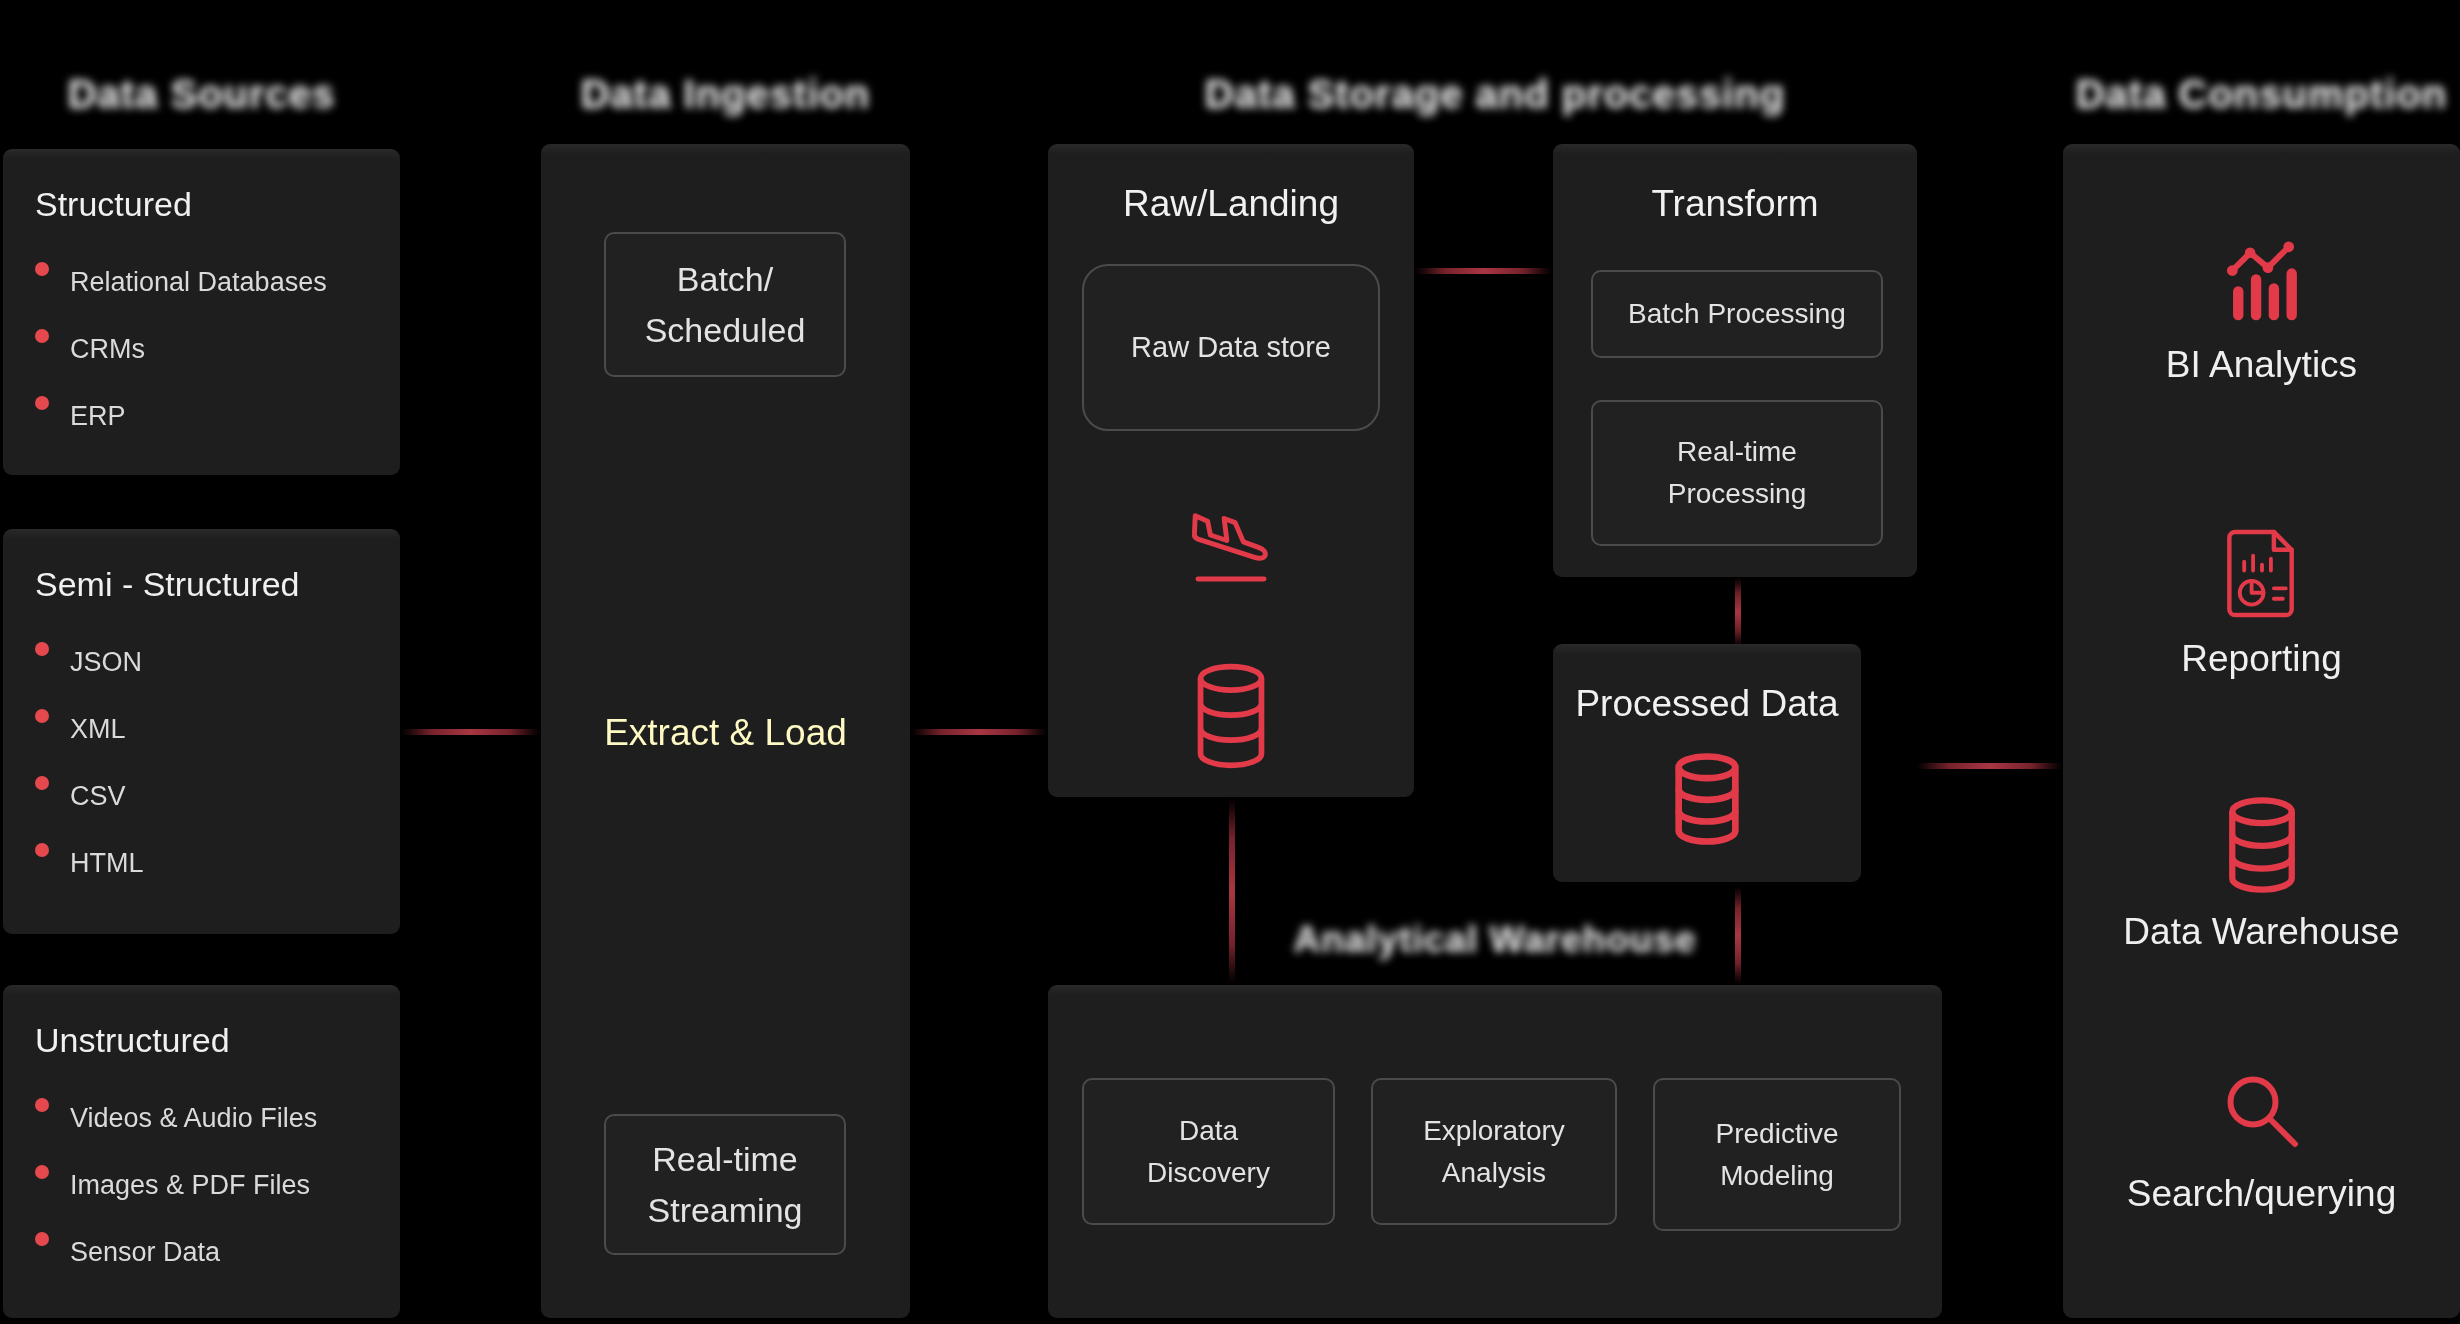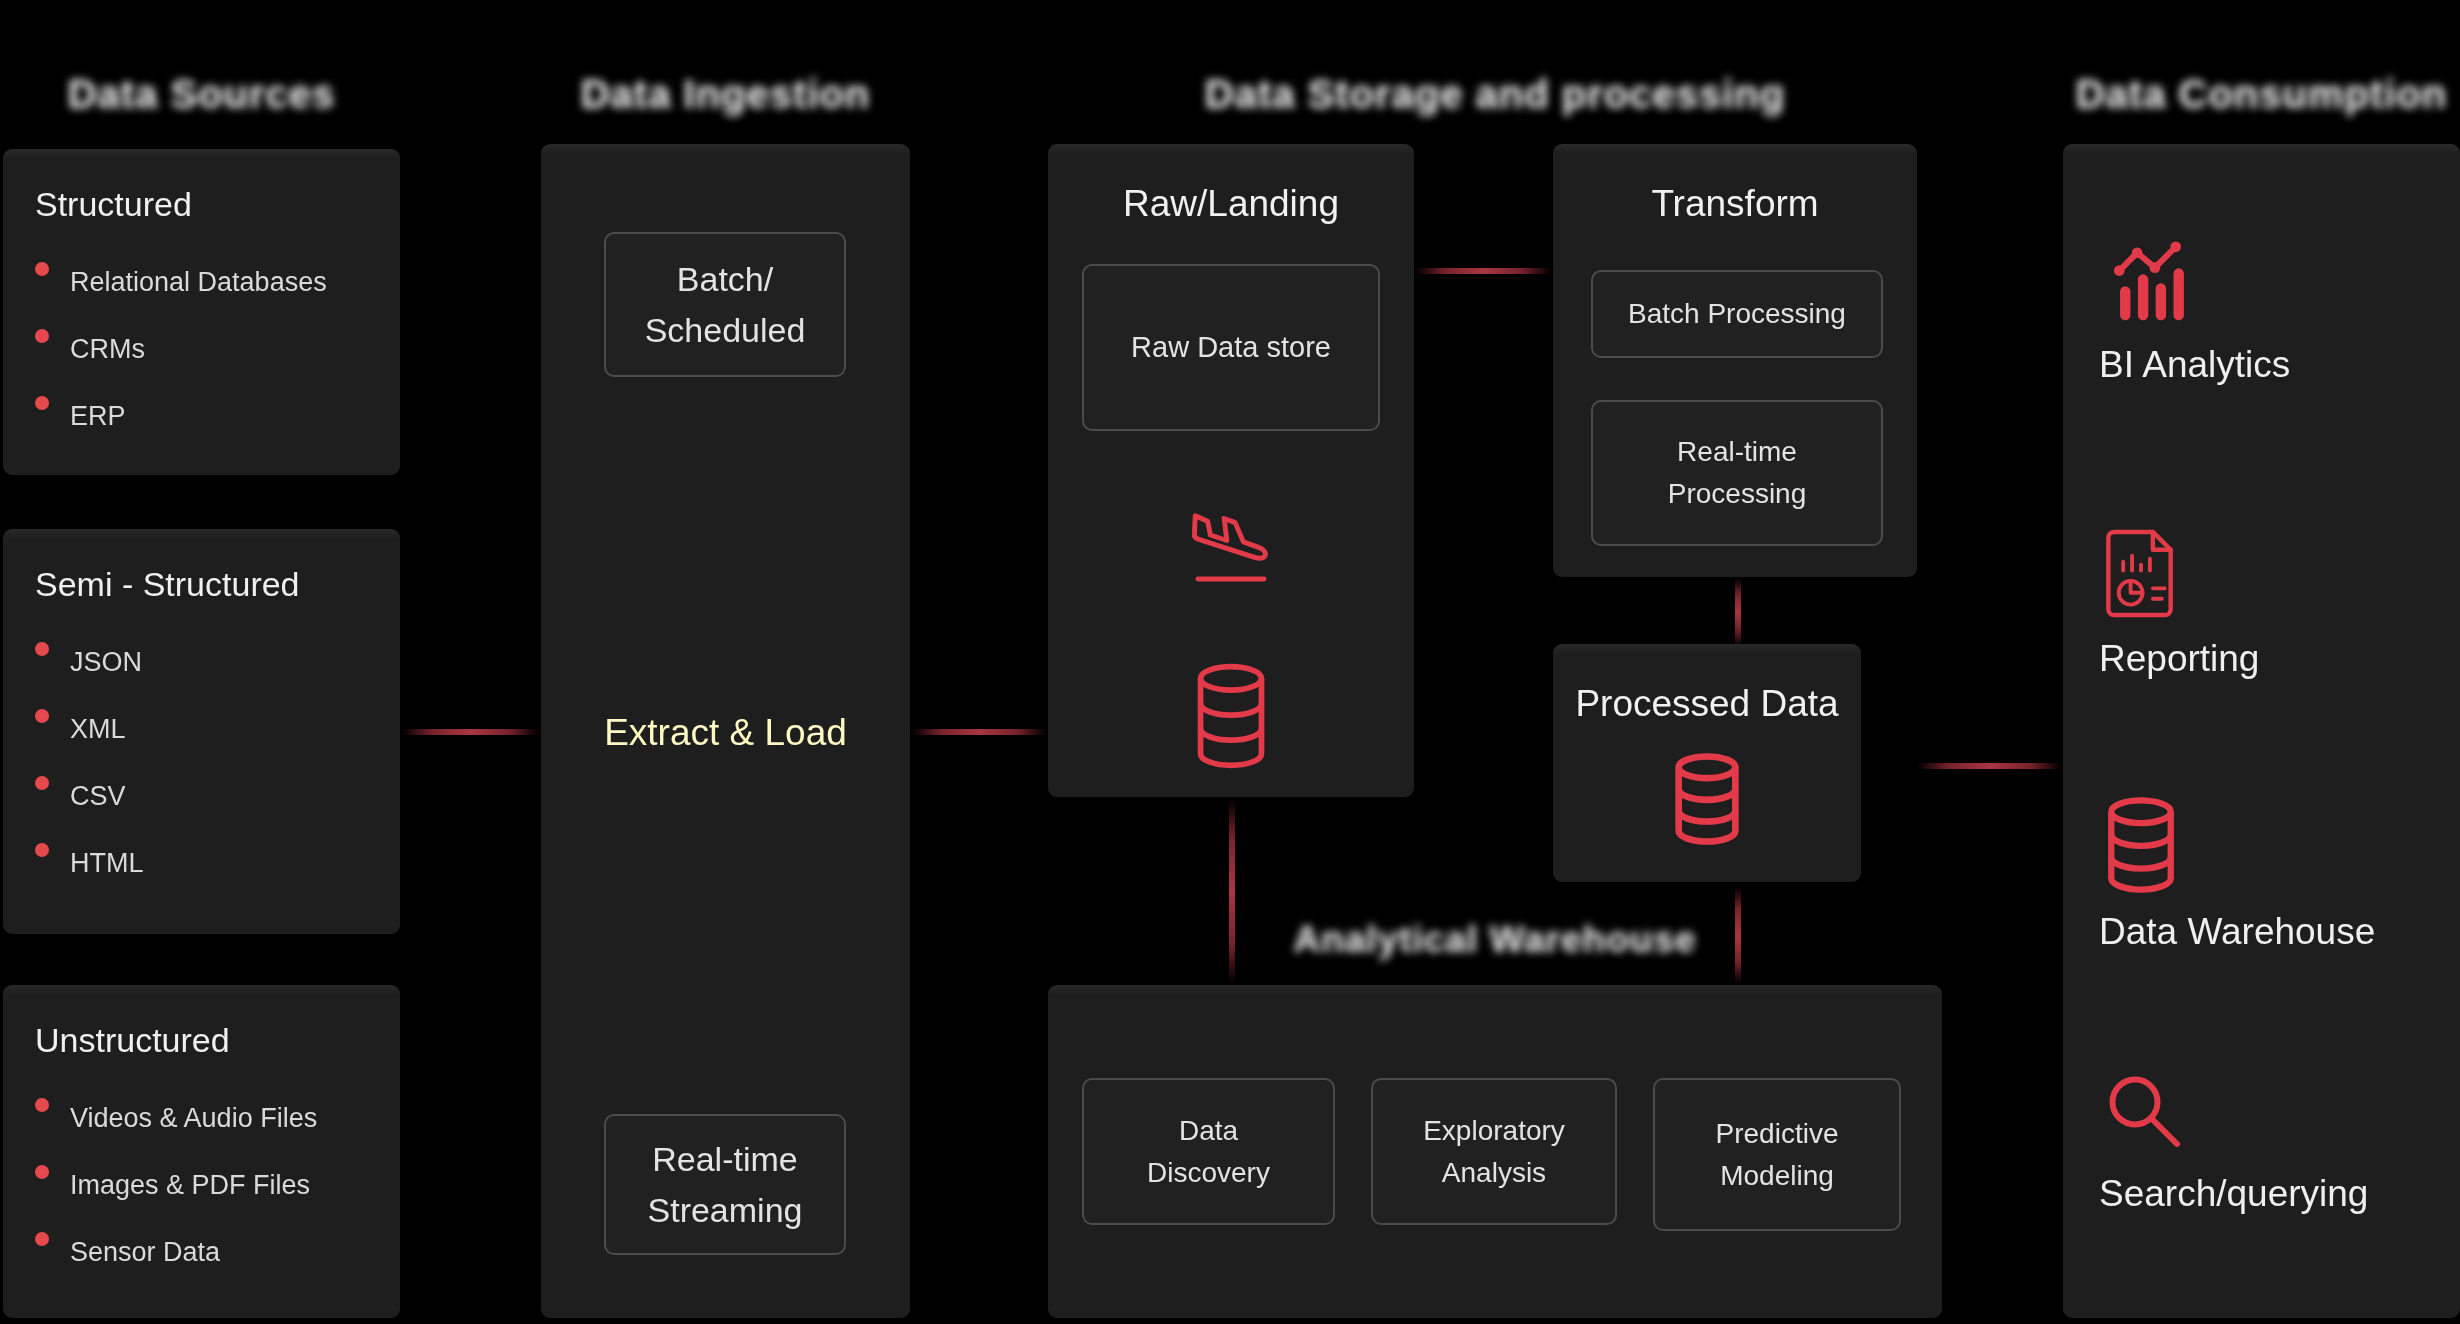--- a/index.html
+++ b/index.html
@@ -44,21 +44,21 @@
     position:absolute;left:0;right:0;top:38px;text-align:center;
     color:#f1f1f1;font-size:37px;line-height:44px;
   }
 
   .chip{
     position:absolute;border:2px solid var(--chip-border);border-radius:10px;
     display:flex;align-items:center;justify-content:center;text-align:center;
     color:#e3e3e3;background:rgba(255,255,255,.015);line-height:1.5;
   }
   .chip-lg{font-size:34px;padding:0 20px;}
-  .chip-md{font-size:29px;padding:0 0;}
+  .chip-md{font-size:29px;padding:0 0;border-radius:26px;}
   .chip-sm{font-size:28px;padding:0 40px;}
 
   .center-label{
     position:absolute;left:0;right:0;text-align:center;
     color:#fef9c3;font-size:37px;line-height:44px;
   }
 
   
   .src-pad{position:absolute;inset:0;padding:33px 30px 0 32px;}
   .src-title{font-size:34px;color:#f0f0f0;line-height:44px;margin:0 0 36px 0;font-weight:400;}
@@ -71,21 +71,21 @@
   .conn-h{position:absolute;height:6px;border-radius:3px;
     background:linear-gradient(90deg,rgba(60,14,18,0) 0%,#76222b 22%,var(--conn) 50%,#76222b 78%,rgba(60,14,18,0) 100%);}
   .conn-v{position:absolute;width:6px;border-radius:3px;
     background:linear-gradient(180deg,rgba(60,14,18,0) 0%,#76222b 22%,var(--conn) 50%,#76222b 78%,rgba(60,14,18,0) 100%);}
 
   .icon{display:flex;align-items:center;justify-content:center;color:var(--accent);}
   .abs-icon{position:absolute;left:0;right:0;}
 
   
   .cons-item{position:absolute;left:0;right:0;display:flex;flex-direction:column;
-             align-items:flex-start;gap:16px;padding-left:36px;}
+             align-items:center;gap:16px;}
   .cons-label{color:#efefef;font-size:37px;line-height:44px;text-align:center;}
 </style>
 </head>
 <body>
 
 <div class="stage">
 
   <div class="col-header" style="left:3px;width:397px;">Data Sources</div>
   <div class="col-header" style="left:541px;width:369px;">Data Ingestion</div>
   <div class="col-header" style="left:1048px;width:894px;">Data Storage and processing</div>

